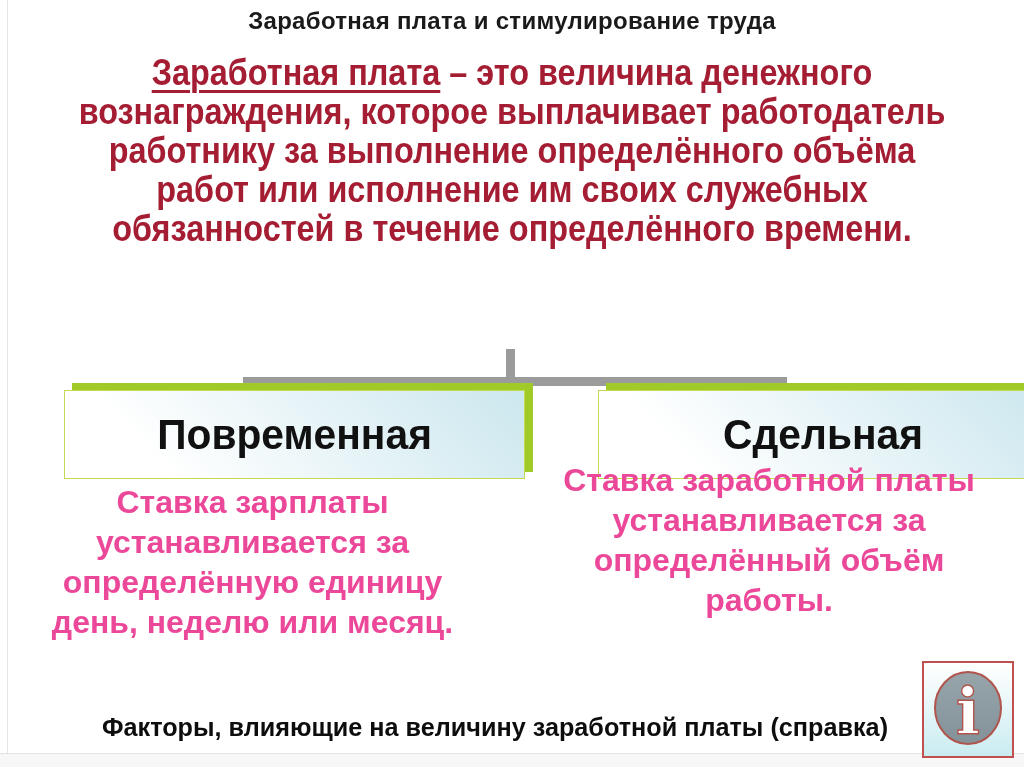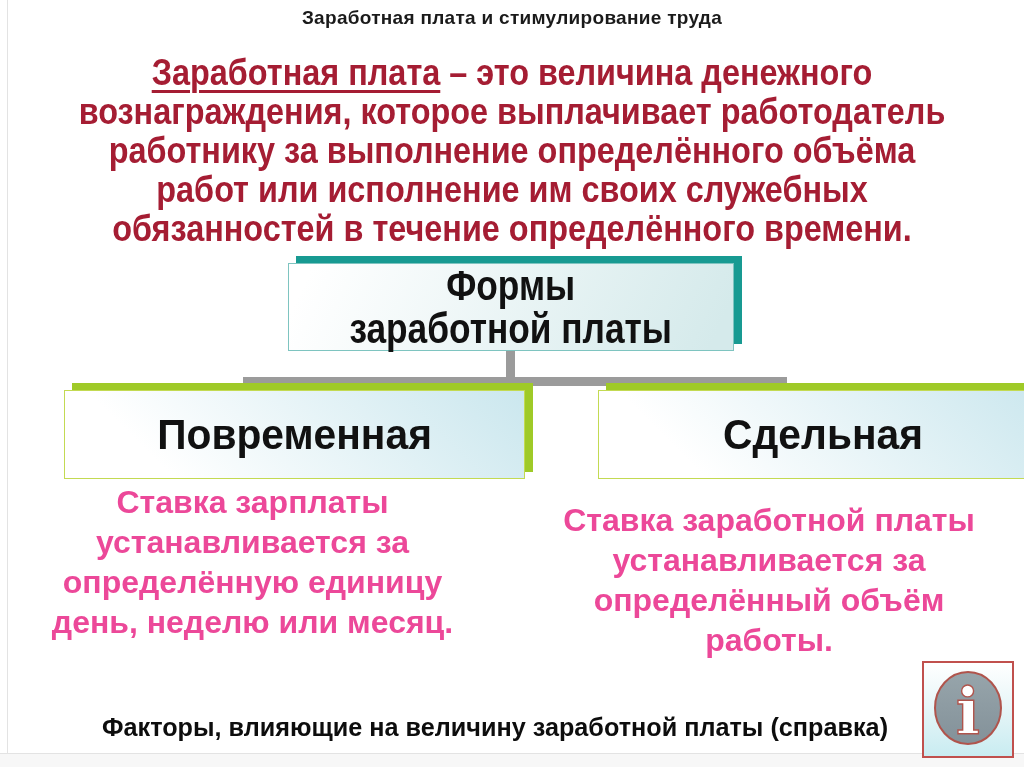--- a/index.html
+++ b/index.html
@@ -8,21 +8,21 @@
     background:#ffffff;
     font-family:"Liberation Sans","DejaVu Sans",sans-serif;
     font-weight:bold;color:#111111;
   }
   
   .edge-left{position:absolute;left:7px;top:0;width:1px;height:754px;background:#e3e3e3;}
   .edge-bottom{position:absolute;left:0;top:753px;width:1024px;height:14px;background:#f7f7f7;border-top:1px solid #e3e3e3;}
 
   .title{
     position:absolute;left:0;top:7px;width:1024px;
-    text-align:center;font-size:19px;letter-spacing:.3px;color:#1a1a1a;
+    text-align:center;font-size:24px;letter-spacing:.3px;color:#1a1a1a;
   }
   .definition{
     position:absolute;left:30px;top:53px;width:964px;
     text-align:center;color:#a51d33;font-size:36px;line-height:39px;
     transform:scaleX(.90);transform-origin:50% 0;
   }
   .definition .underline{text-decoration:underline;text-decoration-thickness:3px;text-underline-offset:5px;}
 
   
   .conn{position:absolute;background:#9b9b9b;}
@@ -57,21 +57,21 @@
   .node-label{
     font-size:42px;color:#111111;white-space:nowrap;
     transform:scaleX(.97);transform-origin:50% 50%;
   }
 
   .desc{
     position:absolute;text-align:center;color:#ec4899;
     font-size:32px;line-height:40px;
   }
   .desc-left{left:15px;top:482px;width:475px;}
-  .desc-right{left:528px;top:500px;width:482px;}
+  .desc-right{left:528px;top:460px;width:482px;}
 
   .caption{
     position:absolute;left:0;top:712px;width:990px;
     text-align:center;font-size:26px;color:#0d0d0d;
     transform:scaleX(.97);transform-origin:50% 0;
   }
 
   .info-button{
     position:absolute;left:922px;top:661px;width:92px;height:97px;
     border:2px solid #c0504d;box-sizing:border-box;
@@ -95,26 +95,20 @@
     <div>работнику за выполнение определённого объёма</div>
     <div>работ или исполнение им своих служебных</div>
     <div>обязанностей в течение определённого времени.</div>
   </div>
 
   <div class="conn conn-stem"></div>
   <div class="conn conn-h"></div>
   <div class="conn conn-dl"></div>
   <div class="conn conn-dr"></div>
 
-  <div class="root-box">
-    <div class="root-label">
-      <div>Формы</div>
-      <div>заработной платы</div>
-    </div>
-  </div>
 
   <div class="node-box node-left">
     <div class="node-label">Повременная</div>
   </div>
   <div class="node-box node-right">
     <div class="node-label">Сдельная</div>
   </div>
 
   <div class="desc desc-left">
     <div>Ставка зарплаты</div>

